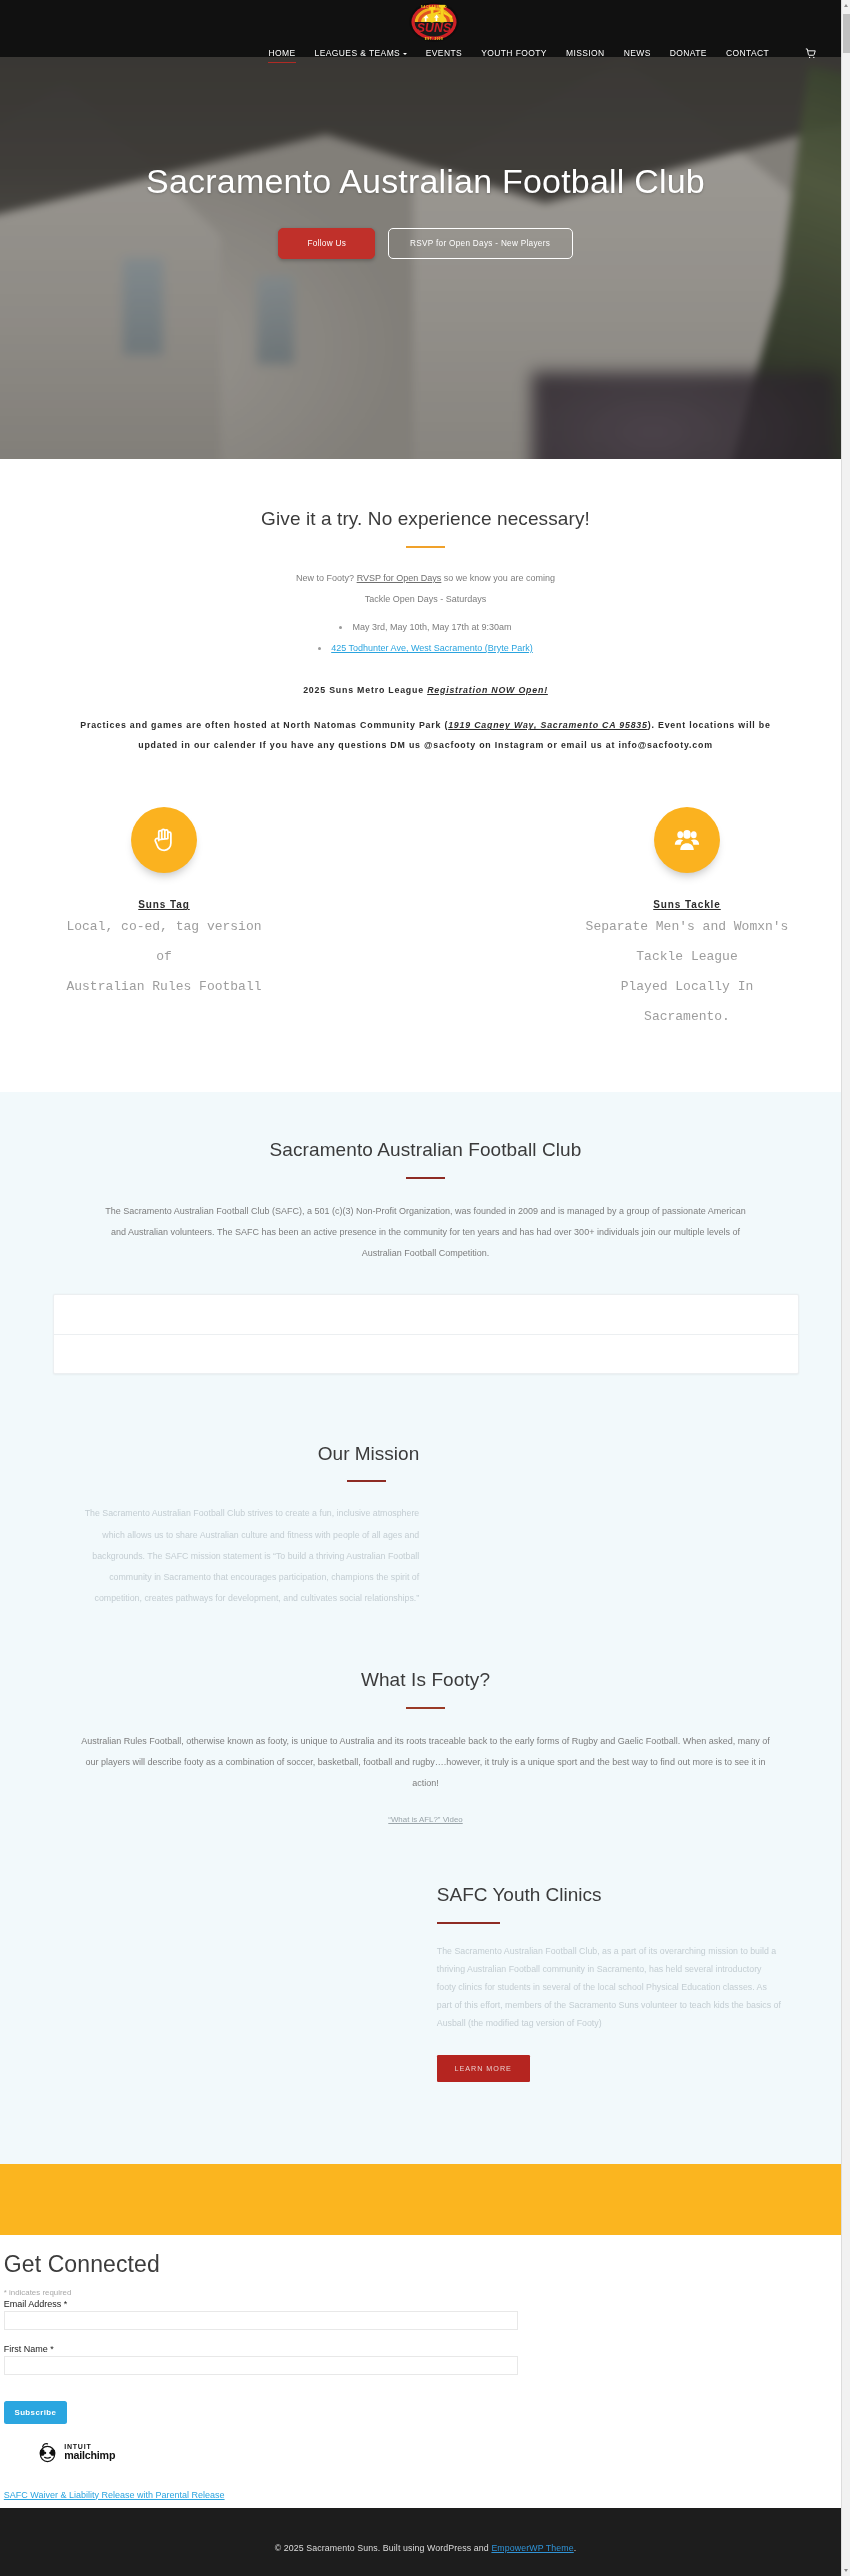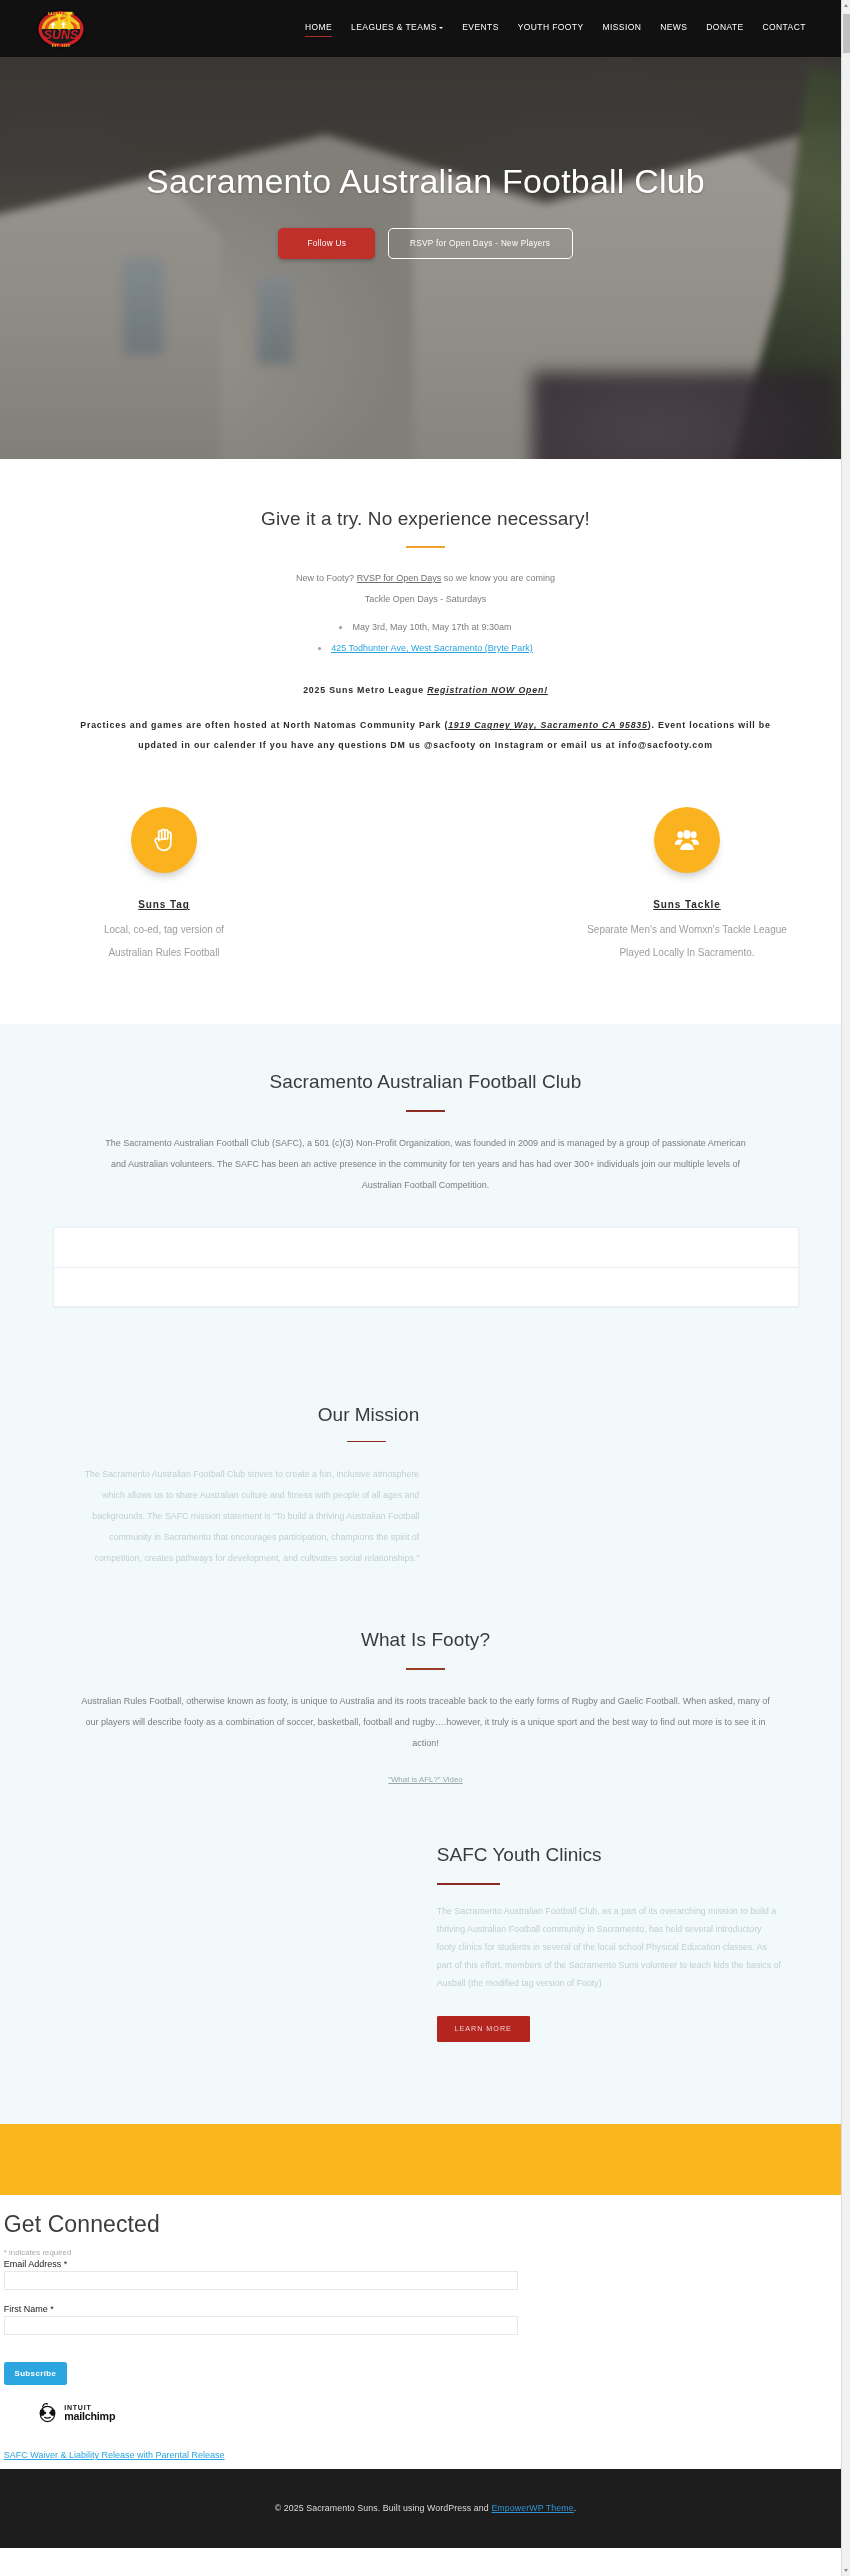--- a/index.html
+++ b/index.html
@@ -12,22 +12,23 @@
     overflow-x: hidden;
   }
 
   
   .site-header {
     position: relative;
     height: 57px;
     background: #111111;
     display: flex;
     align-items: center;
-    padding: 0 0 0 34px;
+    padding: 0 0 0 17px;
     z-index: 20;
+    flex-direction: column;
   }
   .logo-badge {
     width: 54px; height: 44px;
     position: relative;
     flex: 0 0 auto;
     display: block;
   }
   .nav {
     display: flex;
     align-items: center;
@@ -263,44 +264,45 @@
   .feat-title {
     margin-top: 26.5px;
     font-size: 10px;
     font-weight: 700;
     letter-spacing: 0.9px;
     color: #2b2b2b;
     cursor: pointer;
     display: inline-block;
   }
   .feat-desc {
-    margin-top: 8px;
+    margin-top: 2px;
     color: #9d9d9d;
-    font-size: 10px;
+    font-size: 13px;
     line-height: 2.3;
+    font-family: Liberation Mono, monospace;
   }
 
   
   .club-section { padding: 47px 0 0; }
   .club-desc { margin-top: 21.4px; width: 643px; margin-left:auto; margin-right:auto; }
   .embed-card {
     width: 746px;
     margin: 30px auto 0;
     background: #ffffff;
     border: 0.6px solid #eceff1;
     border-radius: 1.9px;
     box-shadow: 0 0.6px 1.9px rgba(0,0,0,.05);
   }
   .embed-row-a { height: 40px; border-bottom: 0.6px solid #eceff1; }
   .embed-row-b { height: 38px; }
 
   
   .mission-section { padding: 69px 0 0; }
   .mission-grid { display: flex; width: 731px; margin: 0 auto; }
-  .mission-col { width: 50%; margin-top: 28px; }
+  .mission-col { width: 50%; }
   .mission-col.right { width: 50%; }
   .mission-title {
     text-align: right;
     font-size: 19px;
     font-weight: 400;
     color: #3b3b3b;
     padding-right: 6.3px;
   }
   .rule-right {
     width: 39px; height: 1.9px;

